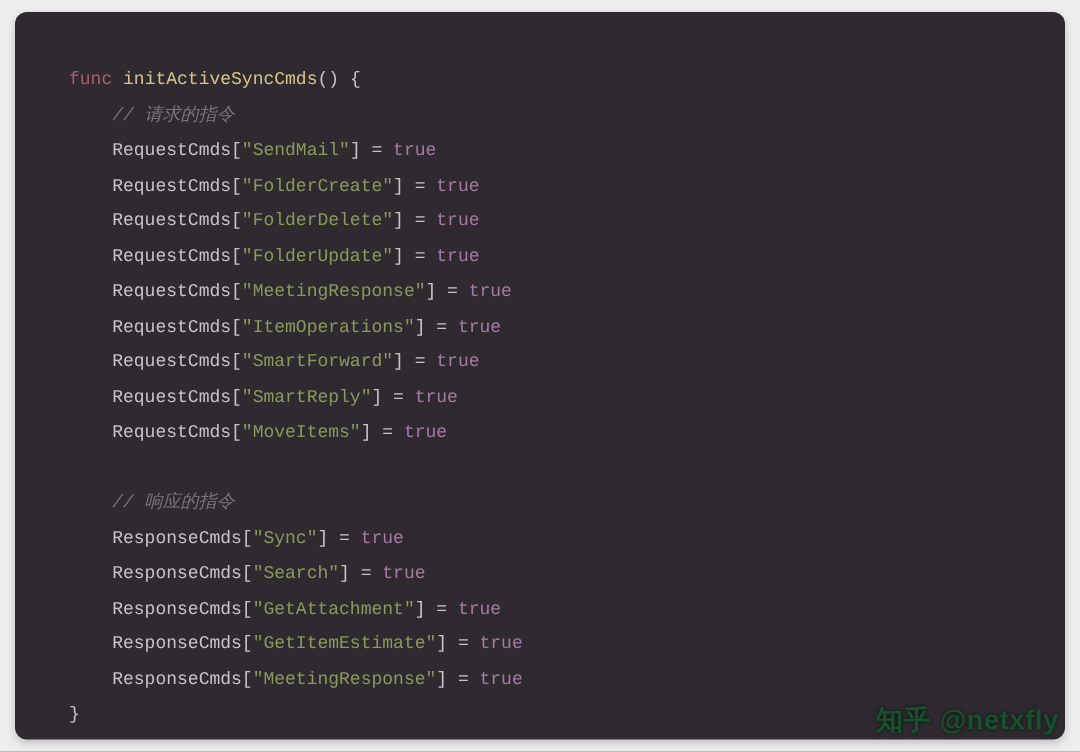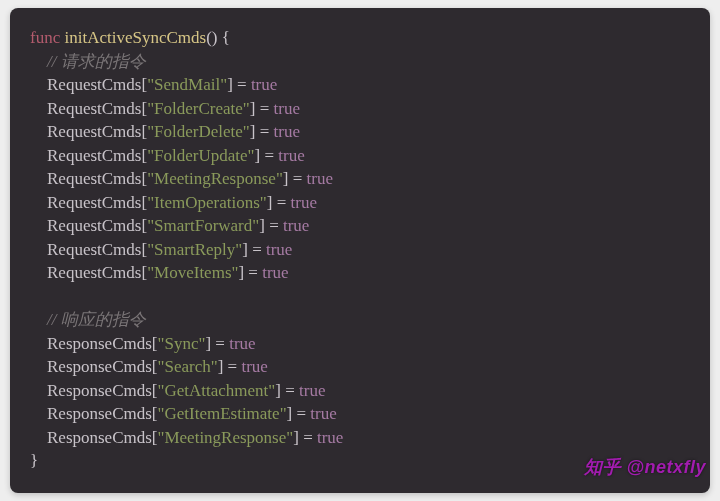--- a/index.html
+++ b/index.html
@@ -17,49 +17,48 @@
     top: 8px;
     width: 700px;
     height: 485px;
     background: #2e2a2f;
     border-radius: 8px;
     box-shadow: 0 2px 6px rgba(0,0,0,0.2);
     box-sizing: border-box;
     padding: 18px 20px 18px 20px;
   }
   pre.code {
-    margin: 0;
-    font-family: Liberation Serif, serif;
-    font-size: 17px;
+    margin: 16px;
+    font-family: Liberation Mono, monospace;
+    font-size: 12px;
     line-height: 23.5px;
     color: #c8c3c9;
     white-space: pre;
   }
   .tok-keyword   { color: #b35b6d; }  
   .tok-func      { color: #d7c686; }  
   .tok-paren     { color: #c8c3c9; }
   .tok-brace     { color: #c8c3c9; }
   .tok-comment   { color: #7a7577; font-style: italic; }
   .tok-ident     { color: #c8c3c9; }
   .tok-bracket   { color: #c8c3c9; }
   .tok-string    { color: #8a9a5b; }  
   .tok-op        { color: #c8c3c9; }
   .tok-bool      { color: #a57aa3; }  
   .watermark {
     position: absolute;
     right: 14px;
-    bottom: 22px;
+    bottom: 9px;
     font-family: "PingFang SC","Microsoft YaHei",sans-serif;
     font-size: 18px;
     font-weight: 600;
-    color: #a21caf;
+    color: #14532d;
     text-shadow: 0 0 3px rgba(0,0,0,0.6);
     letter-spacing: 0.5px;
     pointer-events: none;
-    font-style: italic;
   }
 </style>
 </head>
 <body>
 
 <div class="frame">
 <pre class="code"><span class="tok-keyword">func</span> <span class="tok-func">initActiveSyncCmds</span><span class="tok-paren">()</span> <span class="tok-brace">{</span>
     <span class="tok-comment">// 请求的指令</span>
     <span class="tok-ident">RequestCmds</span><span class="tok-bracket">[</span><span class="tok-string">"SendMail"</span><span class="tok-bracket">]</span> <span class="tok-op">=</span> <span class="tok-bool">true</span>
     <span class="tok-ident">RequestCmds</span><span class="tok-bracket">[</span><span class="tok-string">"FolderCreate"</span><span class="tok-bracket">]</span> <span class="tok-op">=</span> <span class="tok-bool">true</span>

